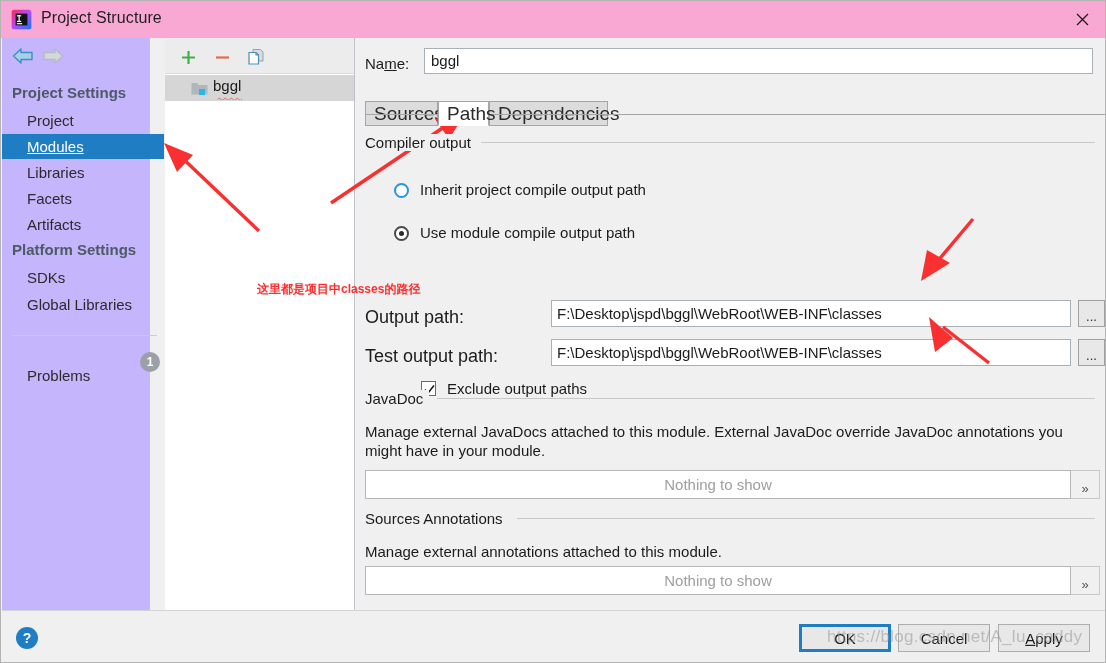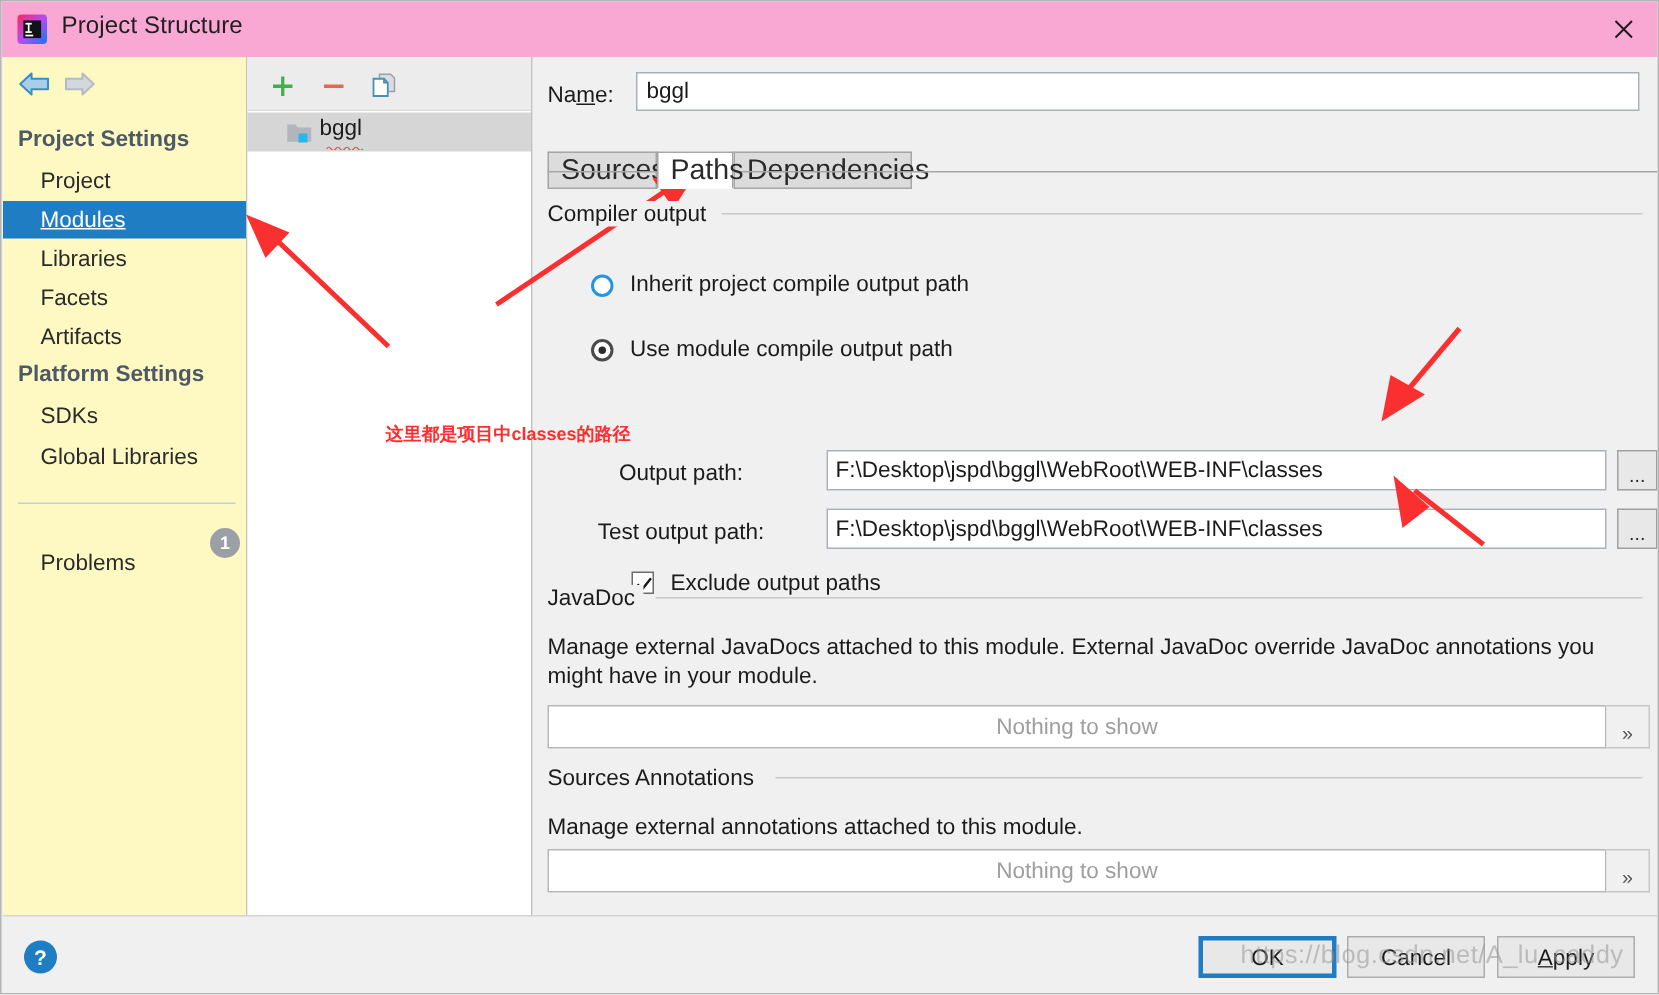--- a/index.html
+++ b/index.html
@@ -46,22 +46,22 @@
     right: 0px; top: 0px;
     width: 46px; height: 36px;
     display: flex; align-items: center; justify-content: center;
   }
   .title-close svg { display:block; }
 
   
   .sidebar {
     position: absolute;
     left: 1px; top: 37px;
-    width: 163px; height: 572px;
-    background: #fef9c3;
+    width: 148px; height: 572px;
+    background: #c4b5fd;
     border-right: 1px solid #c0c4c8;
     box-sizing: border-box;
   }
   .nav-arrows {
     position: absolute; left: 0; top: 0;
     width: 100%; height: 36px;
   }
   .nav-arrow { position: absolute; top: 10px; }
   .nav-back { left: 10px; }
   .nav-fwd  { left: 40px; }
@@ -233,22 +233,22 @@
     width: 5px; height: 5px; border-radius: 50%;
     background: #2b2b2b;
   }
   .radio-label {
     position: absolute; left: 26px; top: 0;
     font-size: 15px; color: #1b1b1b; white-space: nowrap;
   }
 
   .field-label {
     position: absolute;
-    font-size: 15px; color: #1b1b1b;
-    text-align: center;
+    font-size: 18px; color: #1b1b1b;
+    text-align: left;
     white-space: nowrap;
   }
   .text-field {
     position: absolute;
     height: 27px;
     background: #ffffff;
     border: 1px solid #a9b0b7;
     box-sizing: border-box;
     font-size: 15px; color: #1b1b1b;
     padding: 0 5px;

